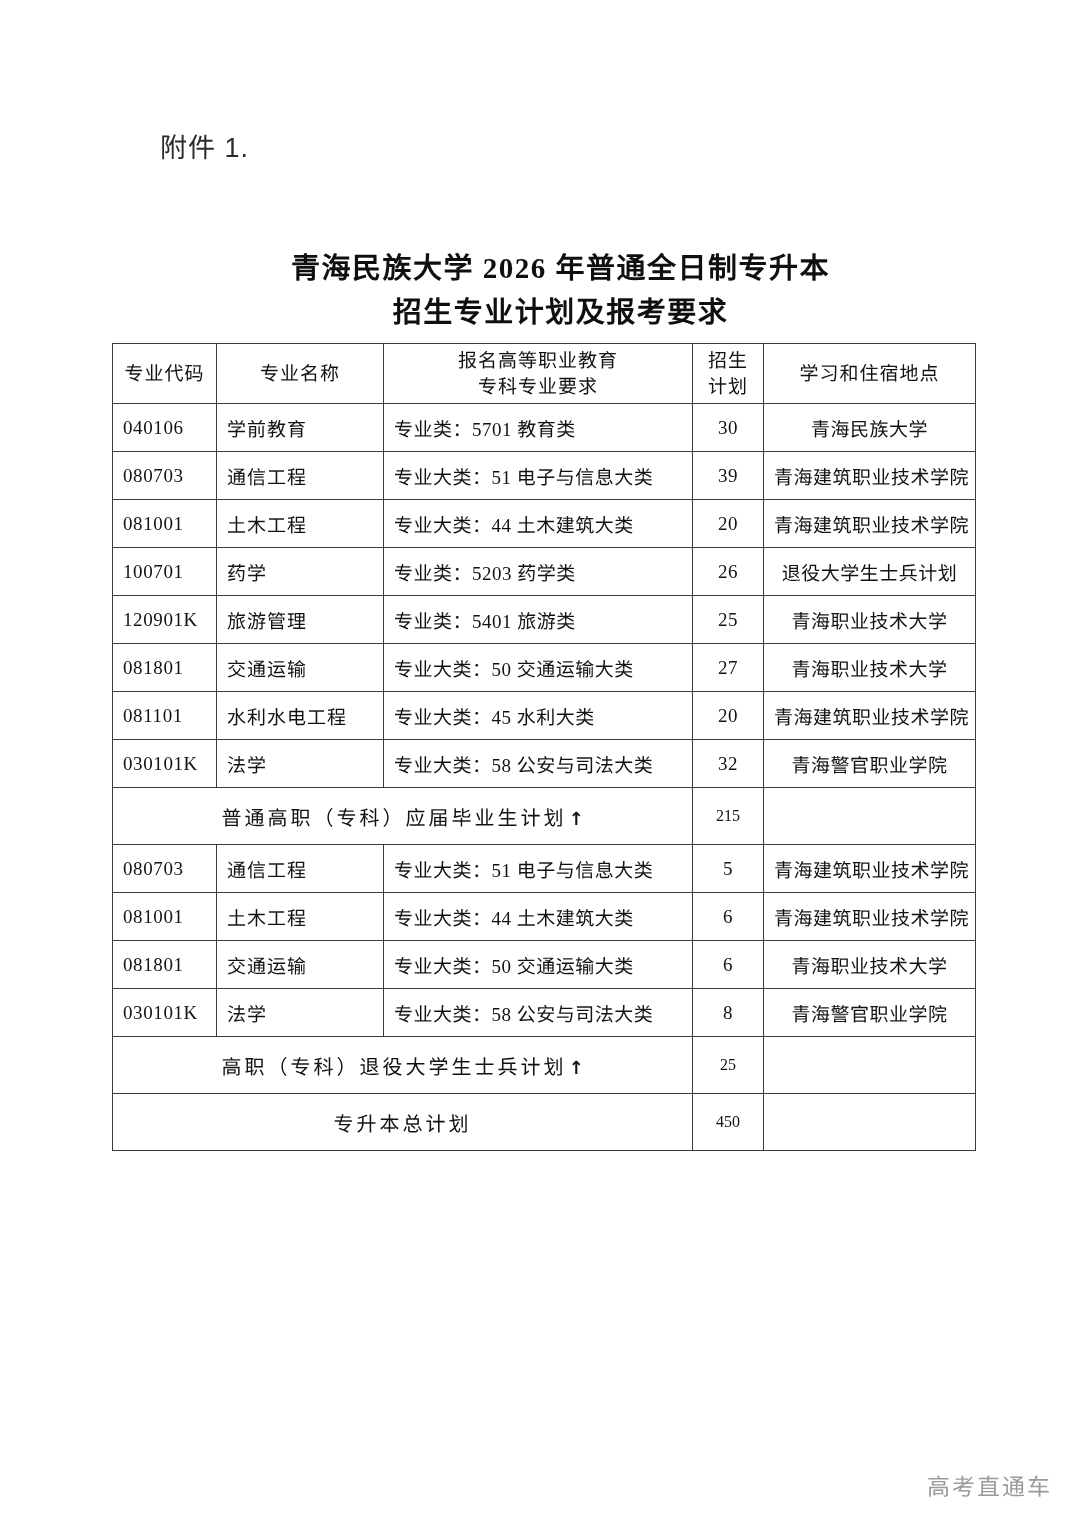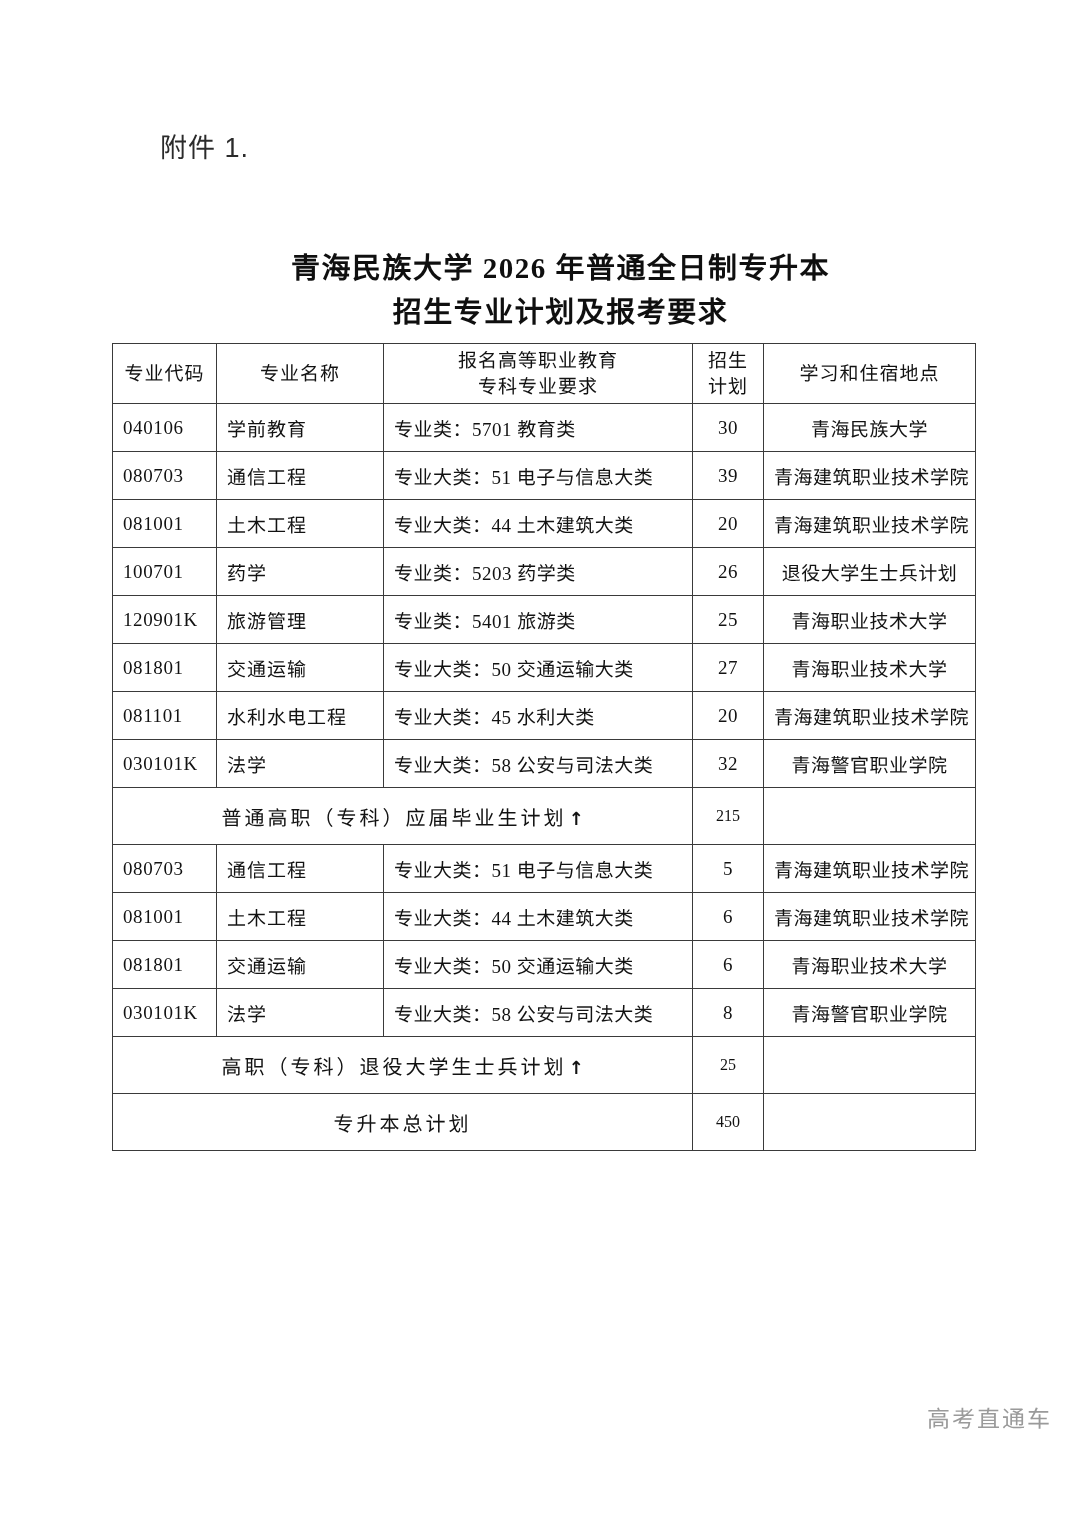--- a/index.html
+++ b/index.html
@@ -143,21 +143,21 @@
     font-weight: bold;
     font-size: 18px;
     letter-spacing: 0;
     padding-left: 2px;
   }
 
   
   .watermark {
     position: absolute;
     right: 28px;
-    top: 1400px;
+    top: 1468px;
     font-family: "Liberation Sans", "DejaVu Sans", sans-serif;
     font-size: 23px;
     letter-spacing: 2px;
     color: #9a9a9a;
     white-space: nowrap;
   }
 </style>
 </head>
 <body>
 

